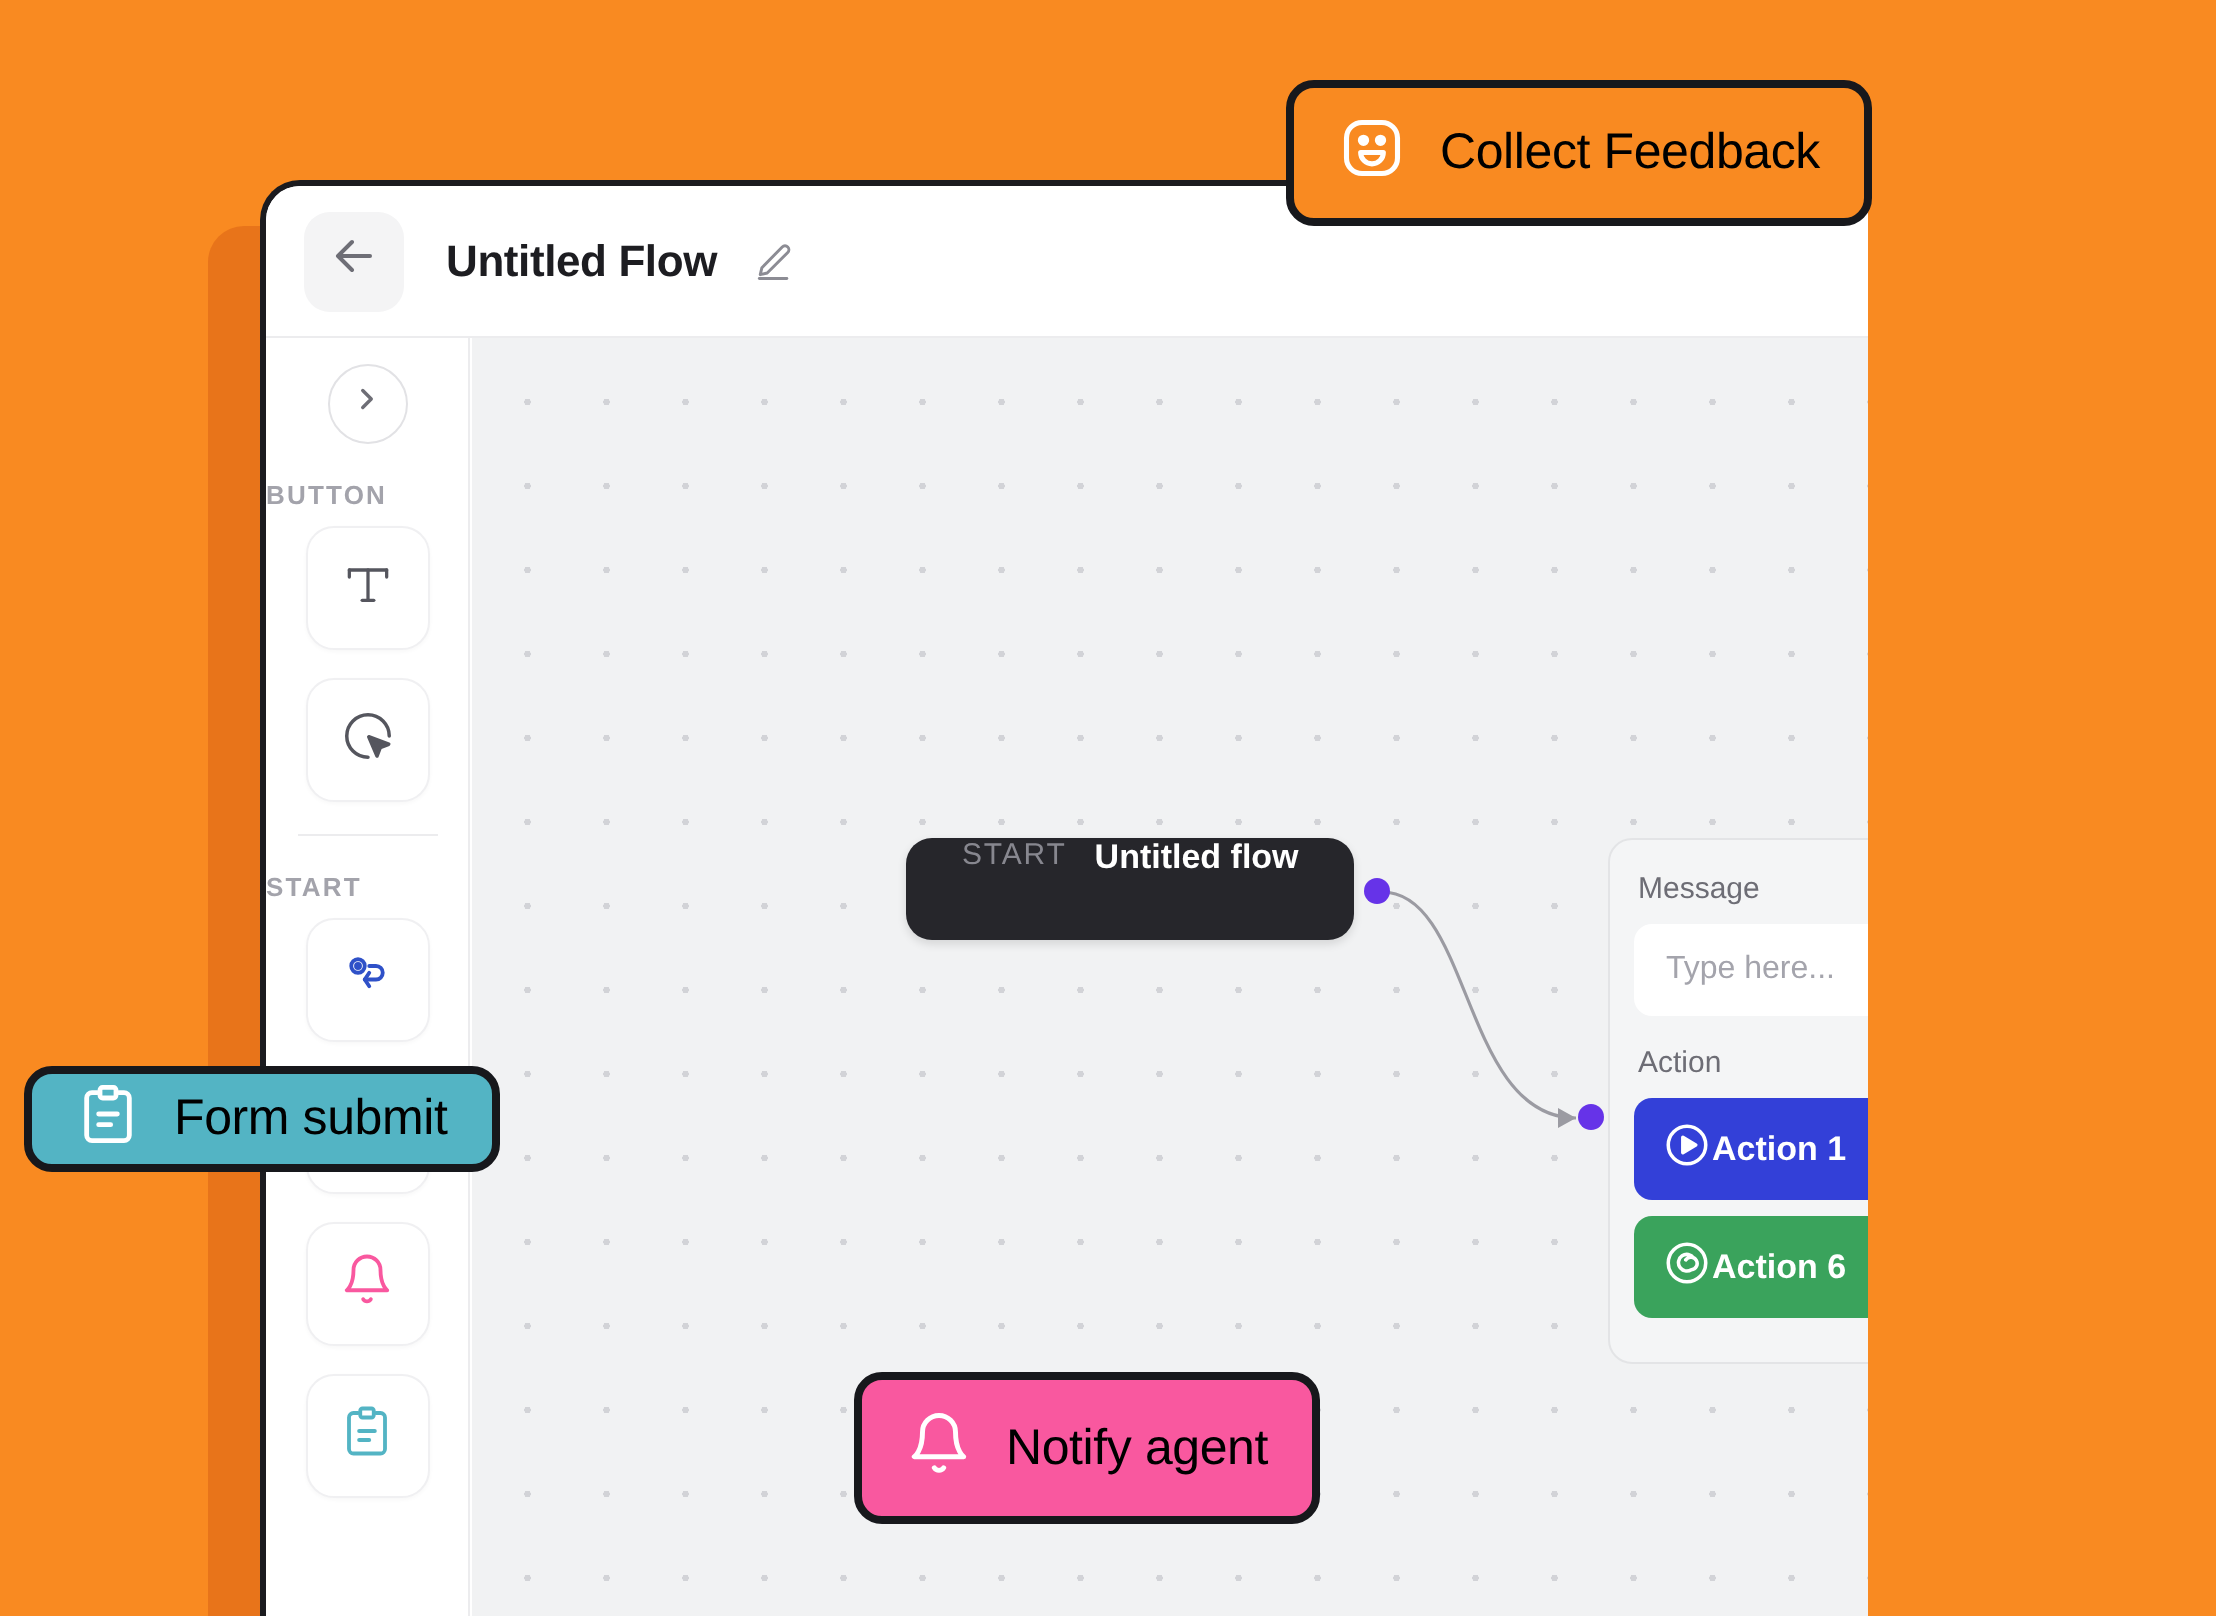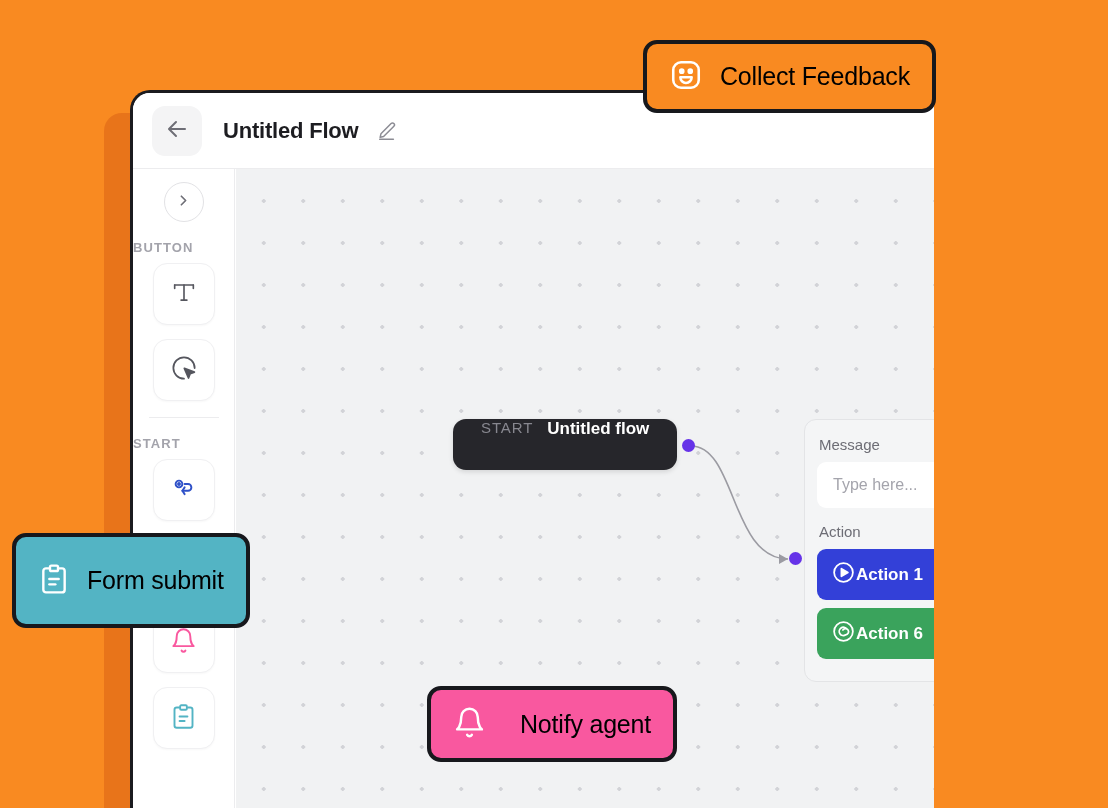--- a/index.html
+++ b/index.html
@@ -222,22 +222,22 @@
     cursor: pointer;
   }
   .badge .btxt {
     color: #000000;
     font-size: 25px;
     font-weight: normal;
     margin-left: 17px;
     letter-spacing: -0.2px;
   }
   .badge-feedback { left: 643px; top: 40px; background: #f98a21; }
-  .badge-form     { left: 12px;  top: 533px; background: #53b4c4; height: 95px; }
-  .badge-notify   { left: 427px; top: 686px; background: #f9589f; height: 76px; gap: 17px; }
+  .badge-form     { left: 12px;  top: 533px; background: #53b4c4; height: 53px; }
+  .badge-notify   { left: 427px; top: 686px; background: #f9589f; height: 76px; }
 </style>
 </head>
 <body>
 
 <div class="orange-shadow-layer"></div>
 
 <div class="app-window">
 
   <div class="app-header">
     <div class="back-btn">

